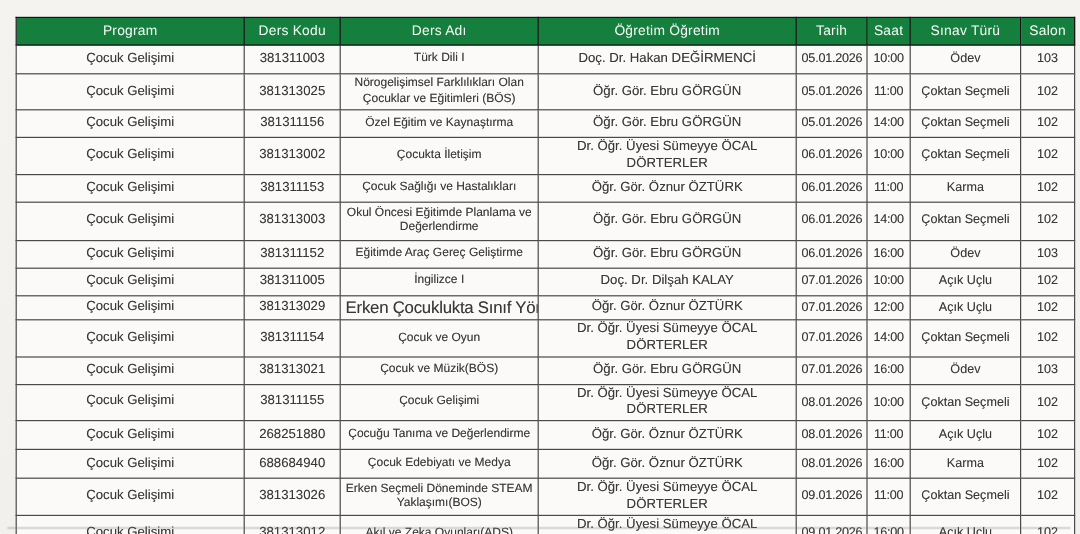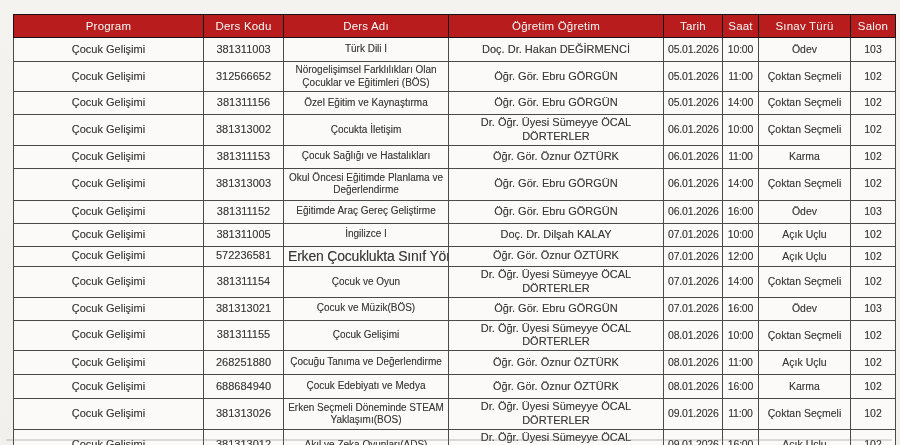--- a/index.html
+++ b/index.html
@@ -20,21 +20,21 @@
     position: absolute;
     left: 13px;
     top: 14px;
     width: 882px;
     border-collapse: collapse;
     table-layout: fixed;
     background: #fbfaf8;
     border: 1px solid #3c3c3c;
   }
   thead th {
-    background: #b91c1c;
+    background: #15803d;
     color: #fafafa;
     font-weight: 400;
     font-size: 11.5px;
     height: 22px;
     padding: 0 2px;
     border: 1px solid #141414;
     text-align: center;
     vertical-align: middle;
     letter-spacing: 0.2px;
   }
@@ -108,21 +108,21 @@
           <td>381311003</td>
           <td>Türk Dili I</td>
           <td>Doç. Dr. Hakan DEĞİRMENCİ</td>
           <td>05.01.2026</td>
           <td>10:00</td>
           <td>Ödev</td>
           <td>103</td>
         </tr>
         <tr style="height: 30px;">
           <td>Çocuk Gelişimi</td>
-          <td>312566652</td>
+          <td>381313025</td>
           <td>Nörogelişimsel Farklılıkları Olan Çocuklar ve Eğitimleri (BÖS)</td>
           <td>Öğr. Gör. Ebru GÖRGÜN</td>
           <td>05.01.2026</td>
           <td>11:00</td>
           <td>Çoktan Seçmeli</td>
           <td>102</td>
         </tr>
         <tr style="height: 23px;">
           <td>Çocuk Gelişimi</td>
           <td>381311156</td>
@@ -178,21 +178,21 @@
           <td>381311005</td>
           <td>İngilizce I</td>
           <td>Doç. Dr. Dilşah KALAY</td>
           <td>07.01.2026</td>
           <td>10:00</td>
           <td>Açık Uçlu</td>
           <td>102</td>
         </tr>
         <tr style="height: 20px;">
           <td>Çocuk Gelişimi</td>
-          <td>572236581</td>
+          <td>381313029</td>
           <td>Erken Çocuklukta Sınıf Yönetimi (BÖS)</td>
           <td>Öğr. Gör. Öznur ÖZTÜRK</td>
           <td>07.01.2026</td>
           <td>12:00</td>
           <td>Açık Uçlu</td>
           <td>102</td>
         </tr>
         <tr style="height: 24px;">
           <td>Çocuk Gelişimi</td>
           <td>381311154</td>

